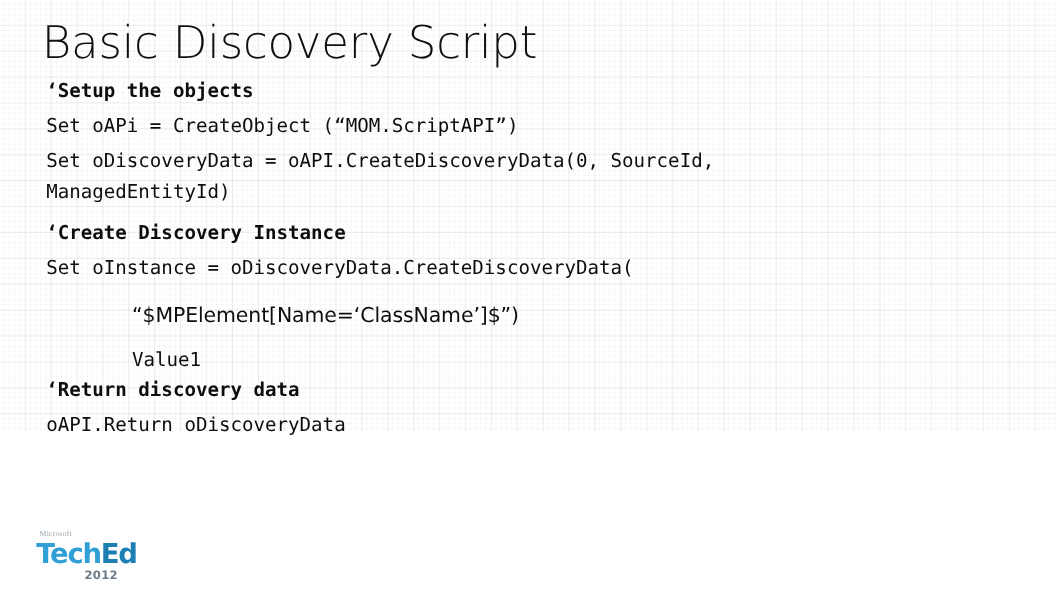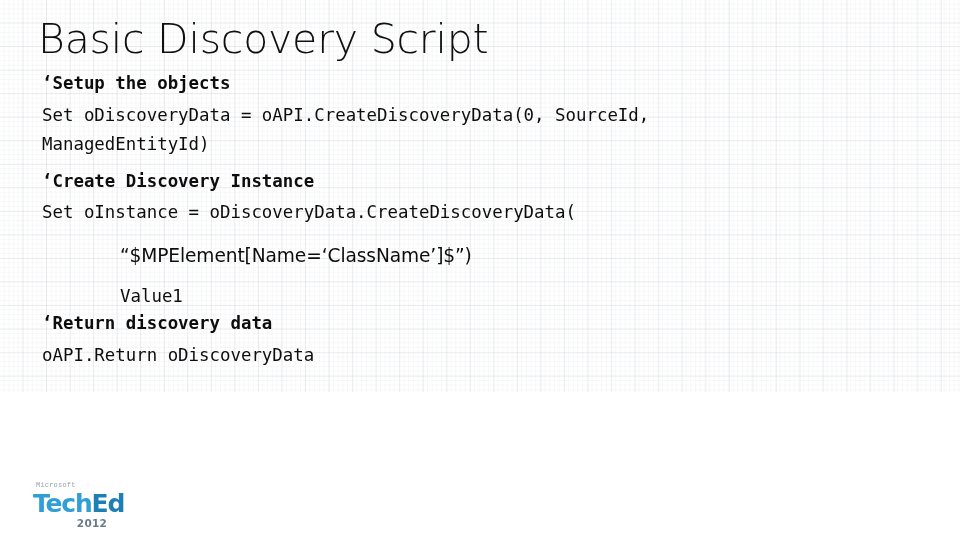--- a/index.html
+++ b/index.html
@@ -93,21 +93,21 @@
 
   
   #logo {
     position: absolute;
     left: 33px;
     top: 481px;
     width: 132px;
     height: 48px;
   }
   #logo-ms {
-    font-family: Liberation Mono, monospace;
+    font-family: Liberation Serif, serif;
     font-size: 7px;
     line-height: 9px;
     color: #9aa3ab;
     letter-spacing: 0.2px;
     padding-left: 3px;
   }
   #logo-main {
     font-family: "DejaVu Sans", sans-serif;
     font-weight: bold;
     font-size: 25px;
@@ -133,20 +133,21 @@
 <body>
 
 <div id="slide">
 
   <div id="title">Basic Discovery Script</div>
 
   <div id="code">
 
     <div class="codeline bold">‘Setup the objects</div>
 
+    <div class="codeline">Set oAPi = CreateObject (“MOM.ScriptAPI”)</div>
 
     <div class="codeline">Set oDiscoveryData = oAPI.CreateDiscoveryData(0, SourceId,</div>
 
     <div class="codeline tight">ManagedEntityId)</div>
 
     <div class="codeline bold gap-before">‘Create Discovery Instance</div>
 
     <div class="codeline">Set oInstance = oDiscoveryData.CreateDiscoveryData(</div>
 
     <div class="codeline indent">

